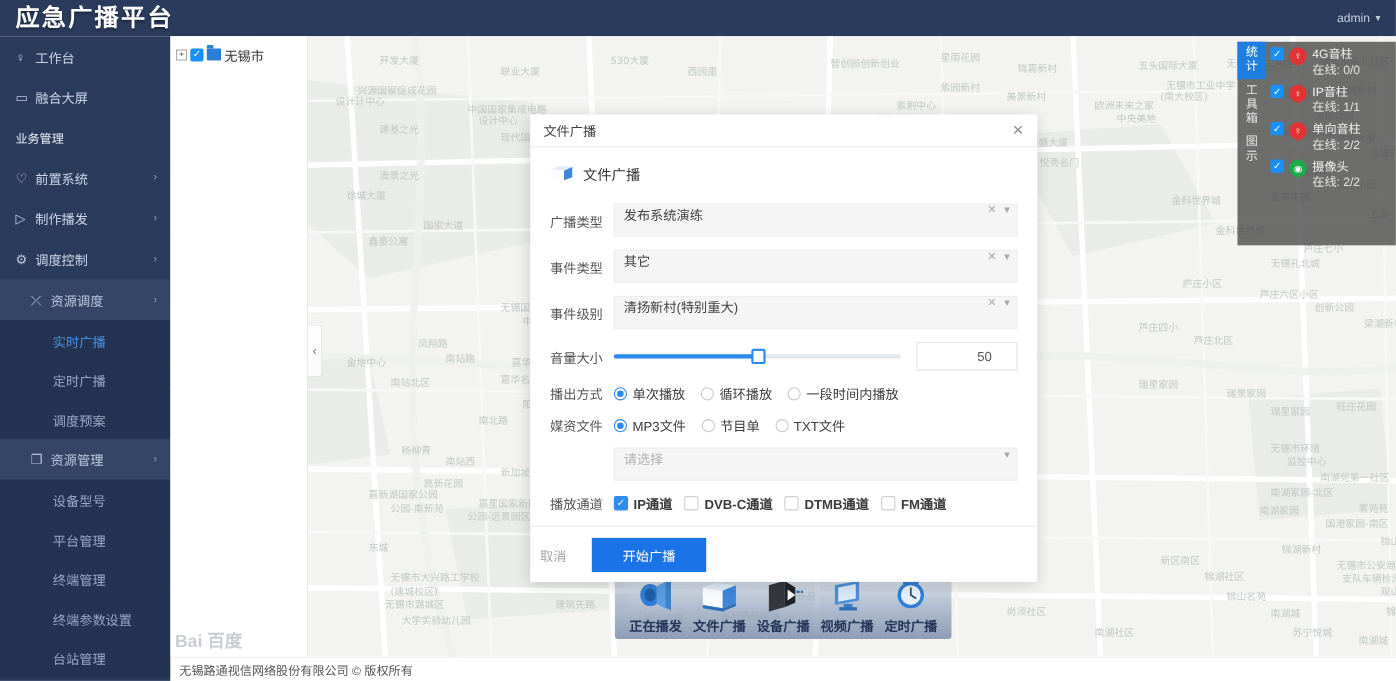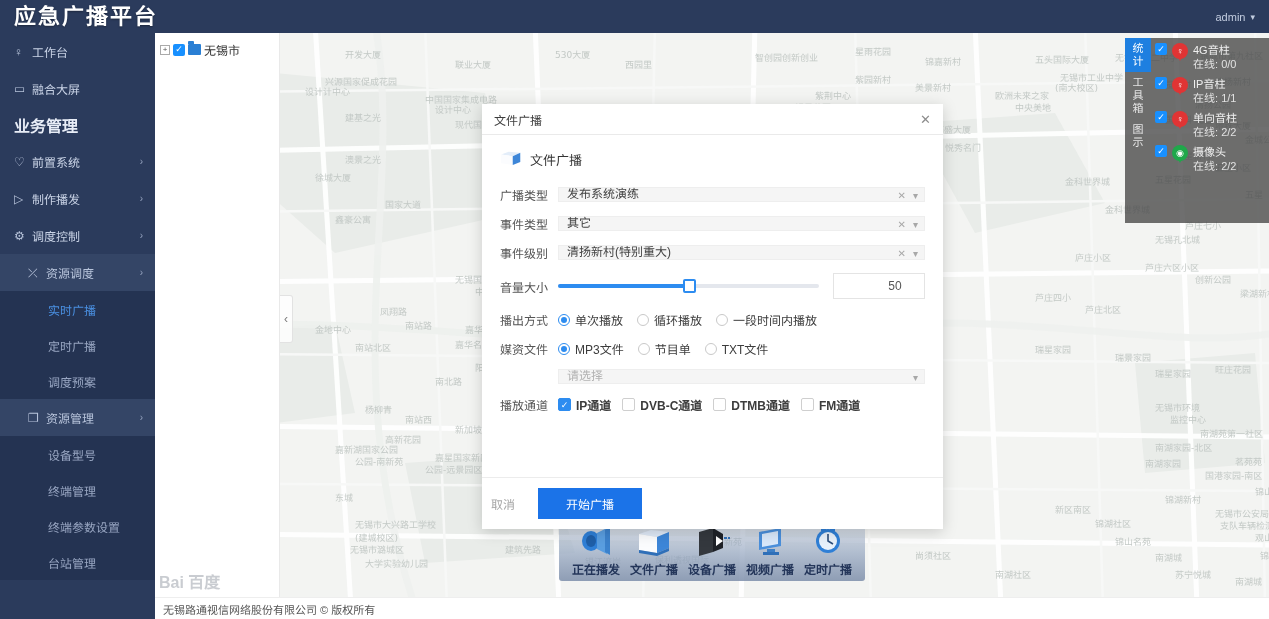--- a/index.html
+++ b/index.html
@@ -36,21 +36,21 @@
     display: flex; align-items: center; height: 37px;
     padding-left: 14px; color: #c9d3e6; font-size: 12px;
     position: relative; cursor: pointer; white-space: nowrap;
   }
   .nav-item .ico { width: 18px; display: inline-block; font-size: 12px; color: #b7c3da; }
   .nav-item .arrow {
     position: absolute; right: 12px; font-size: 10px; color: #93a1bd;
   }
   .nav-group-title {
     height: 36px; display: flex; align-items: center; padding-left: 14px;
-    color: #e8edf7; font-weight: bold; font-size: 16px;
+    color: #e8edf7; font-weight: normal; font-size: 11px;
   }
   .nav-sub1 {
     background: #344566; color: #b8c4db; padding-left: 28px;
   }
   .nav-sub2 {
     background: #243352; padding-left: 48px; color: #98a6c2; height: 36px;
     display: flex; align-items: center; font-size: 12px; cursor: pointer;
   }
   .nav-sub2.active { color: #4a90e2; }
 
@@ -168,22 +168,22 @@
   .modal-close { color: #8c8c8c; font-size: 13px; cursor: pointer; line-height: 1; }
   .modal-body { flex: 1; padding: 14px 18px 0 18px; }
   .modal-heading { display: flex; align-items: center; gap: 8px; margin-bottom: 16px; }
   .modal-heading .txt { font-size: 13px; color: #333; }
 
   .frow { display: flex; align-items: center; margin-bottom: 12px; }
   .flabel { width: 58px; flex: none; font-size: 12px; color: #555; }
   .fctrl { flex: 1; }
 
   .sel {
-    height: 15px; background: #f5f5f5; border: 1px solid #eeeeee;
-    display: flex; align-items: flex-end; justify-content: space-between;
+    height: 30px; background: #f5f5f5; border: 1px solid #eeeeee;
+    display: flex; align-items: flex-start; justify-content: space-between;
     padding: 0 6px 0 8px; font-size: 12px; color: #444; cursor: pointer;
   }
   .sel.placeholder { color: #b3b3b3; }
   .sel .right { display: flex; align-items: center; gap: 7px; color: #a8a8a8; font-size: 10px; }
 
   .slider-row { display: flex; align-items: center; gap: 14px; }
   .slider { position: relative; flex: 1; height: 4px; background: #e4e7ed; border-radius: 2px; }
   .slider .fill { position: absolute; left: 0; top: 0; height: 4px; background: #2d8cf0; border-radius: 2px; }
   .slider .knob {
     position: absolute; top: -5px; width: 13px; height: 14px;
@@ -273,20 +273,21 @@
     <div class="nav-sub2 active">实时广播</div>
     <div class="nav-sub2">定时广播</div>
     <div class="nav-sub2">调度预案</div>
 
     <div class="nav-item nav-sub1">
       <span class="ico">❐</span>
       <span>资源管理</span>
       <span class="arrow">›</span>
     </div>
     <div class="nav-sub2">设备型号</div>
+    <div class="nav-sub2">平台管理</div>
     <div class="nav-sub2">终端管理</div>
     <div class="nav-sub2">终端参数设置</div>
     <div class="nav-sub2">台站管理</div>
   </div>
 
   <div class="map">
     <div class="map-canvas">
       <svg viewBox="0 0 1114 564" preserveAspectRatio="none" aria-hidden="true">
         <rect x="0" y="0" width="1114" height="564" fill="#f3f4f2"></rect>
         <g fill="#e9ece9">

